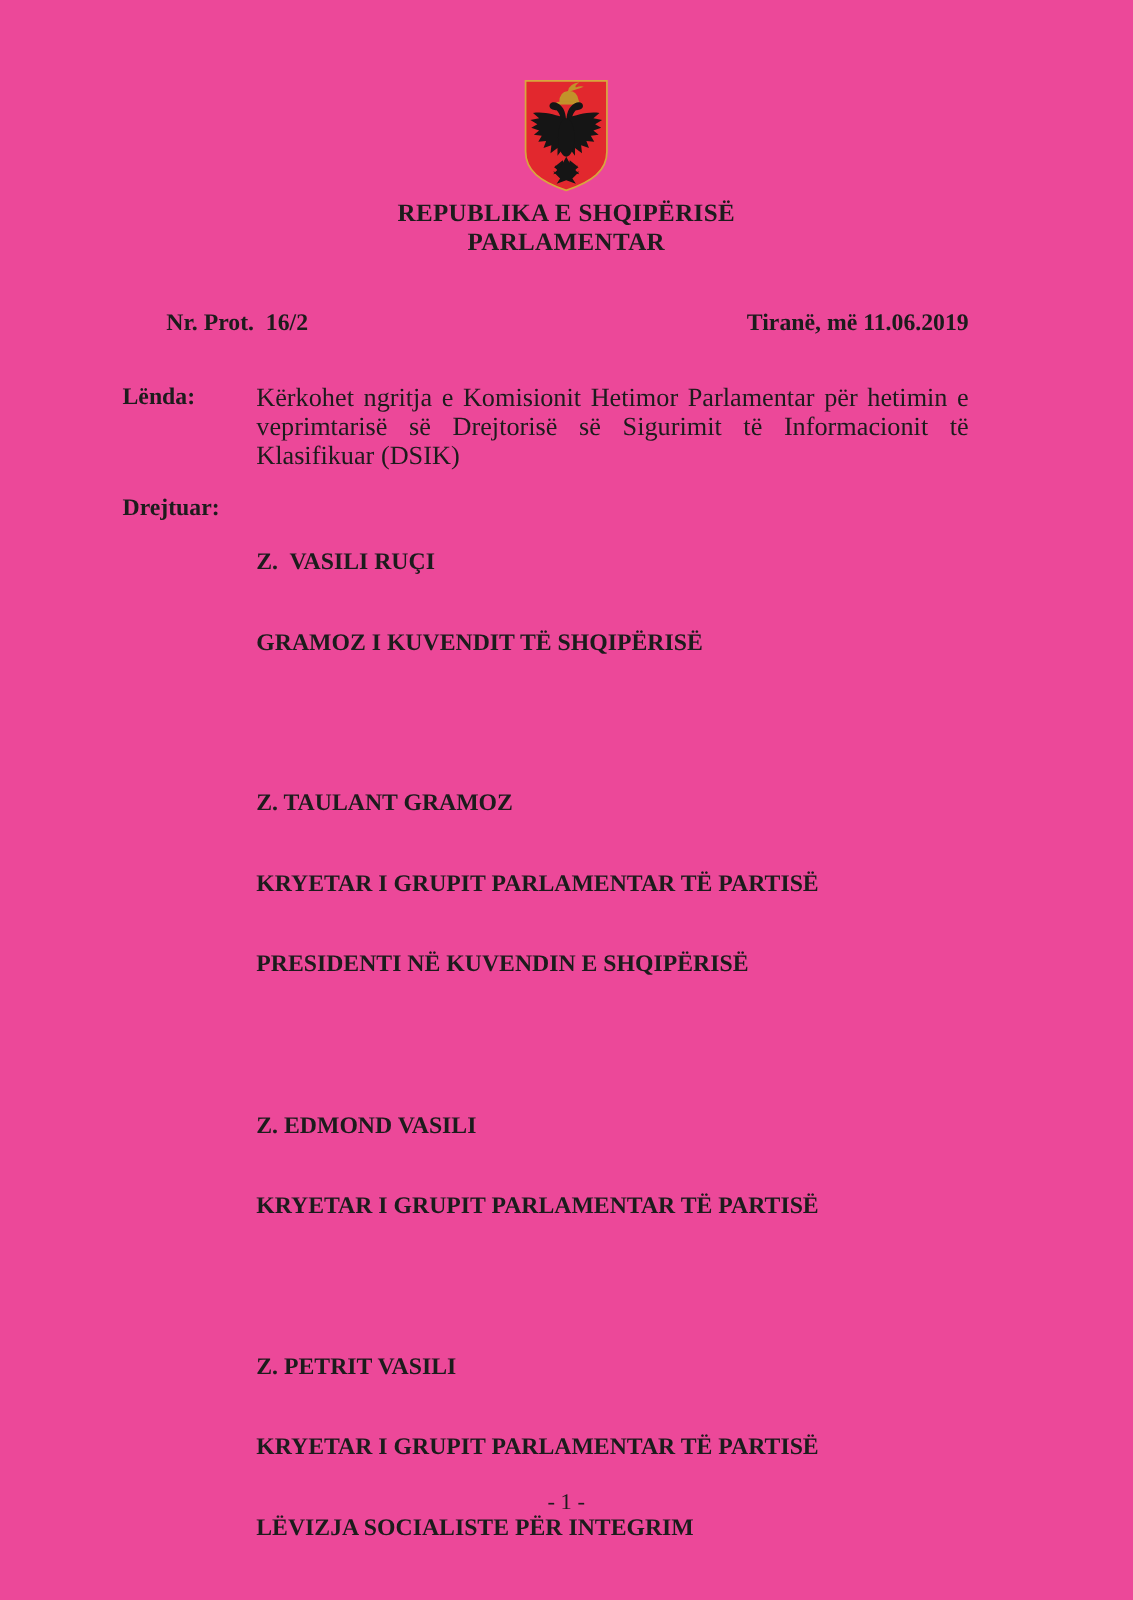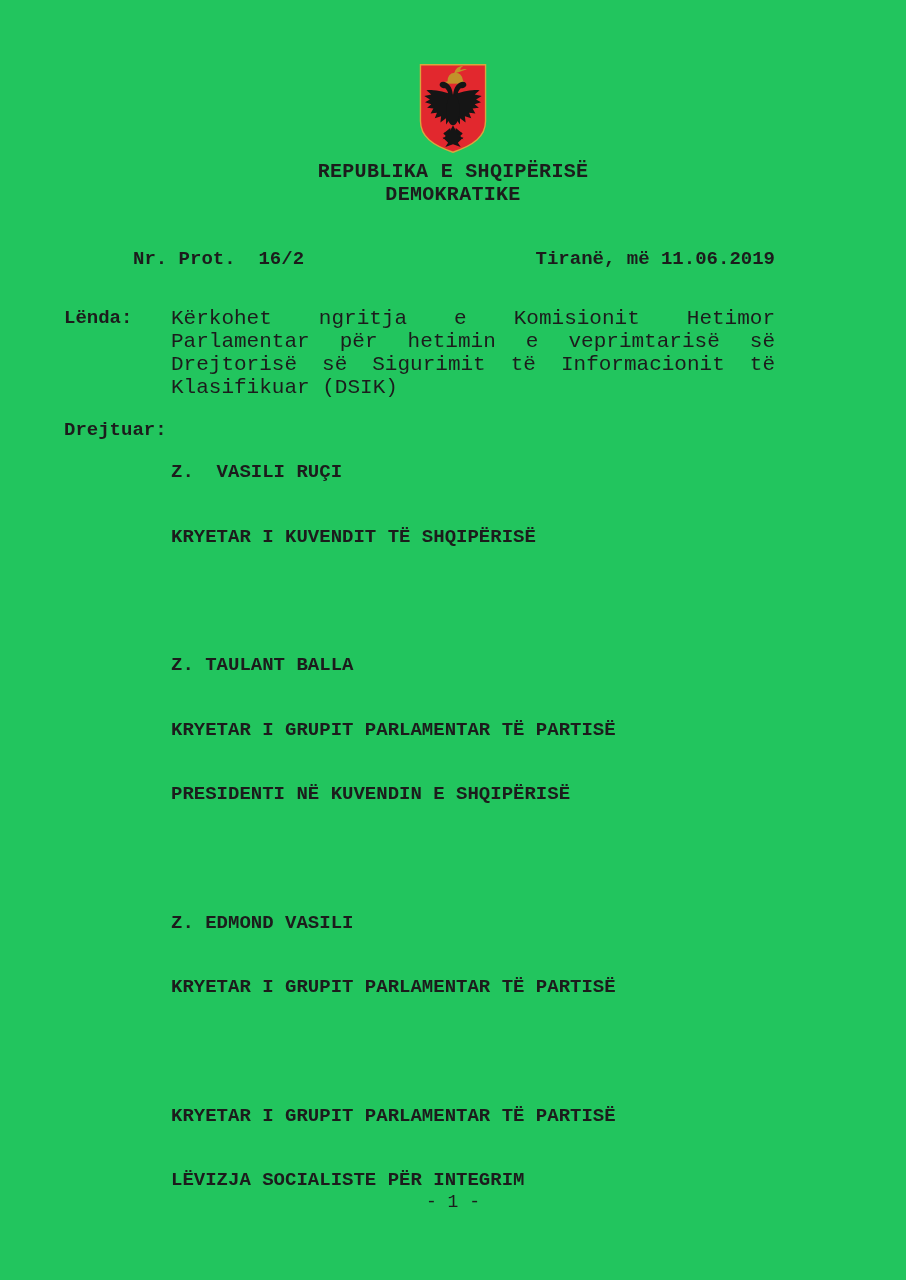--- a/index.html
+++ b/index.html
@@ -1,34 +1,34 @@
 <!DOCTYPE html>
 <html lang="sq"><head>
 <meta charset="utf-8">
 <title>Letter</title>
 <style>
   html,body{margin:0;padding:0;background:#ffffff;}
   .page{
     position:relative;
     width:906px;height:1280px;
-    background:#22c55e;
+    background:#ec4899;
     color:#1c1c1c;
-    font-family:Liberation Mono, monospace;
+    font-family:Liberation Serif, serif;
     overflow:hidden;
   }
   .header{text-align:center;padding-top:62px;}
   .emblem{width:70px;height:93px;display:block;margin:0 auto;}
   .doc-title{font-size:20px;line-height:23px;font-weight:bold;letter-spacing:.3px;}
   .doc-title.first{margin-top:5px;}
   .meta-row{
     display:flex;justify-content:space-between;
     margin:42px 131px 0 133px;
     font-size:19px;font-weight:bold;white-space:pre-wrap;gap:42px;
   }
-  .labeled{display:flex;margin-left:64px;margin-right:131px;}
+  .labeled{display:flex;margin-left:98px;margin-right:131px;}
   .labeled .label-col{flex:none;width:107px;font-size:19px;font-weight:bold;}
   .subject-row{margin-top:37px;}
   .subject-text{font-size:21px;line-height:23px;text-align:justify;}
   .addressed-row{margin-top:20px;}
   .recipient{font-size:19px;font-weight:bold;line-height:21.5px;margin-bottom:21px;white-space:pre-wrap;}
   .recipient:last-child{margin-bottom:0;}
   .page-number{
     position:absolute;left:0;right:0;bottom:68px;
     text-align:center;font-size:18px;
   }
@@ -54,50 +54,51 @@
           <path d="M50,52 C50,42 52,33 60,29 C65,26 70,29 69,33 C68,36 64,37 61,37 C59,39 57,42 57,45 C57,49 54,52 50,52 Z"></path>
           <path d="M51,46 C62,42 76,38 88,40 L81,46 L91,48 L83,53 L90,57 L81,60 L87,65 L78,66 L82,73 L73,72 L76,80 L67,77 L68,86 L60,80 L60,89 L54,81 C51,72 50,58 51,46 Z"></path>
           <path d="M54,94 L64,102 L60,105 L65,110 L57,108 L53,99 Z"></path>
         </g>
         <use href="#eagle-half" transform="translate(100,0) scale(-1,1)"></use>
         <ellipse cx="50" cy="68" rx="9.5" ry="22"></ellipse>
         <path d="M50,90 L57,103 L63,100 L59,108 L65,107 L57,115 L61,121 L50,117 L39,121 L43,115 L35,107 L41,108 L37,100 L43,103 Z"></path>
       </g>
     </svg>
     <div class="doc-title first">REPUBLIKA E SHQIPËRISË</div>
-    <div class="doc-title">DEMOKRATIKE</div>
+    <div class="doc-title">PARLAMENTAR</div>
   </div>
 
   <div class="meta-row">
     <span>Nr. Prot.  16/2</span>
     <span>Tiranë, më 11.06.2019</span>
   </div>
 
   <div class="labeled subject-row">
     <div class="label-col">Lënda:</div>
     <div class="subject-text">Kërkohet ngritja e Komisionit Hetimor Parlamentar për hetimin e veprimtarisë së Drejtorisë së Sigurimit të Informacionit të Klasifikuar (DSIK)</div>
   </div>
 
   <div class="labeled addressed-row">
     <div class="label-col">Drejtuar:</div>
     <div>
       <div class="recipient">
         <div>Z.  VASILI RUÇI</div>
-        <div>KRYETAR I KUVENDIT TË SHQIPËRISË</div>
+        <div>GRAMOZ I KUVENDIT TË SHQIPËRISË</div>
       </div>
       <div class="recipient">
-        <div>Z. TAULANT BALLA</div>
+        <div>Z. TAULANT GRAMOZ</div>
         <div>KRYETAR I GRUPIT PARLAMENTAR TË PARTISË</div>
         <div>PRESIDENTI NË KUVENDIN E SHQIPËRISË</div>
       </div>
       <div class="recipient">
         <div>Z. EDMOND VASILI</div>
         <div>KRYETAR I GRUPIT PARLAMENTAR TË PARTISË</div>
       </div>
       <div class="recipient">
+        <div>Z. PETRIT VASILI</div>
         <div>KRYETAR I GRUPIT PARLAMENTAR TË PARTISË</div>
         <div>LËVIZJA SOCIALISTE PËR INTEGRIM</div>
       </div>
     </div>
   </div>
 
   <div class="page-number">- 1 -</div>
 
 </div>
 

